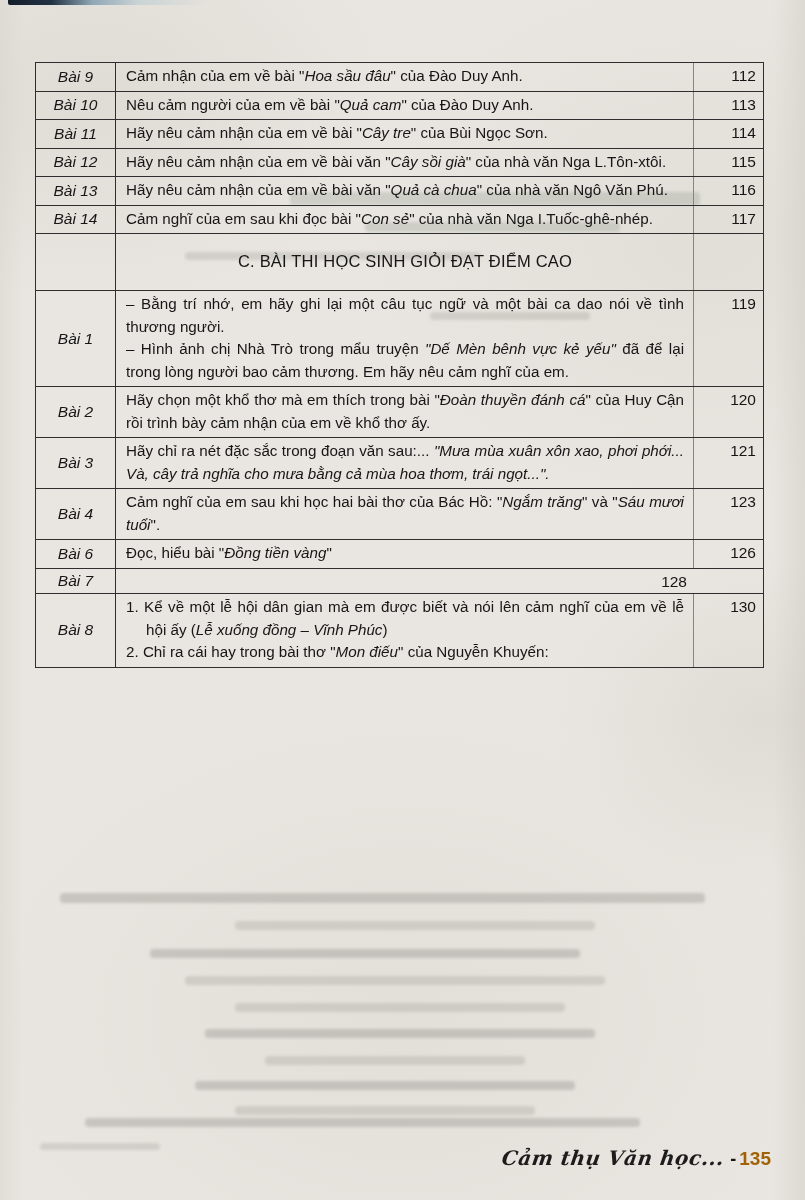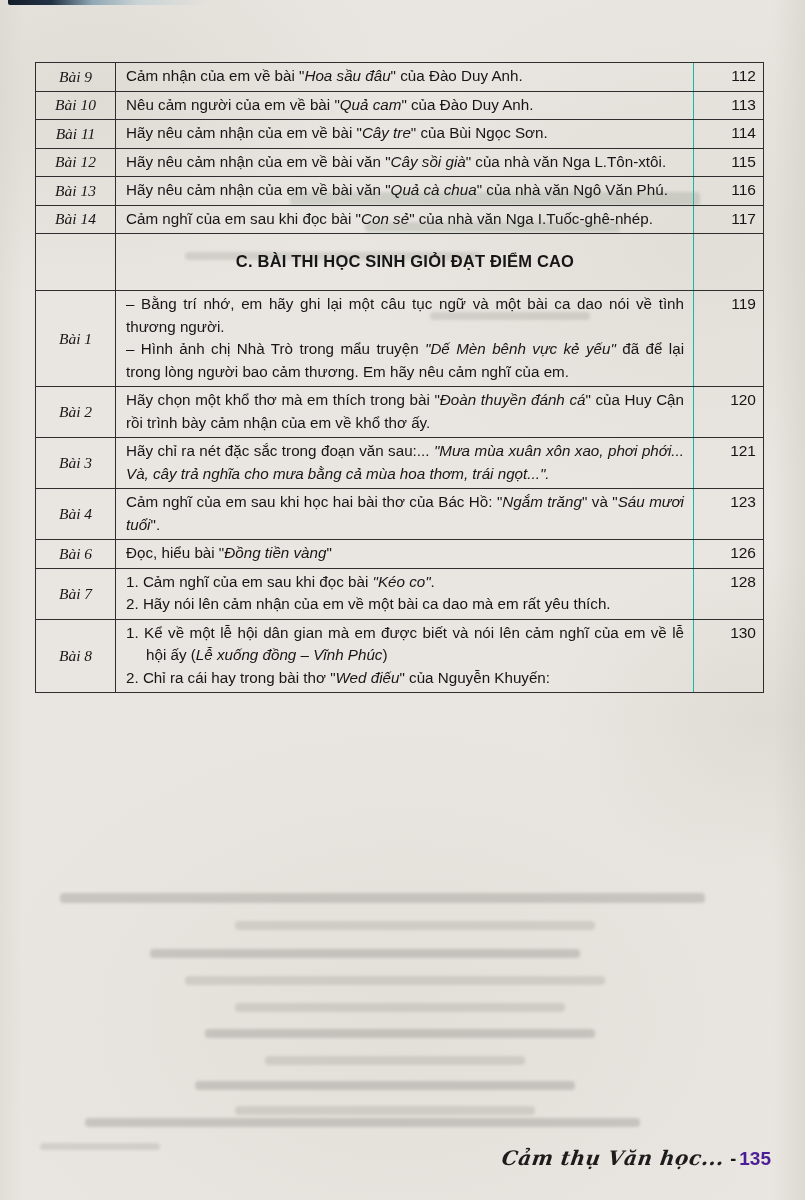--- a/index.html
+++ b/index.html
@@ -39,53 +39,52 @@
     background:transparent;
   }
   .row{display:grid;grid-template-columns:80px 1fr 69px;}
   .row:not(:last-child){border-bottom:1px solid #2e2e2e;}
   .cell{box-sizing:border-box;}
   .label-cell{
     display:flex;align-items:center;justify-content:center;
     font-style:italic;font-size:15.5px;
     border-right:1px solid #2e2e2e;
     padding:2px 4px;
-    font-family:Liberation Serif, serif;
   }
   .content-cell{
     border-right:1px solid #14b8a6;
     font-size:15.2px;line-height:22.5px;
     padding:2px 9px 3px 10px;
     text-align:justify;
   }
   .content-cell .para.hang{padding-left:20px;text-indent:-20px;}
   .page-cell{
     text-align:right;font-size:15.5px;line-height:22.5px;
     padding:2px 7px 0 2px;
   }
   .section-row .content-cell{
     display:flex;align-items:center;justify-content:center;
-    font-weight:bold;font-size:16.5px;letter-spacing:.2px;
+    font-weight:normal;font-size:16.5px;letter-spacing:.2px;
     min-height:56px;text-align:center;
   }
   
   .footer{
     position:absolute;top:1146px;right:34px;
     white-space:nowrap;
   }
   .footer .script{
     display:inline-block;
     font-family:"DejaVu Serif", serif;
     font-style:italic;font-weight:bold;font-size:20px;
     transform:skewX(-8deg);
     letter-spacing:.5px;
     color:#1c1c1c;
   }
   .footer .dash{font-size:18px;font-weight:bold;padding:0 3px 0 6px;}
-  .footer .num{font-family:"Liberation Sans", sans-serif;font-weight:bold;font-size:19px;color:#4c1d95;}
+  .footer .num{font-family:"Liberation Sans", sans-serif;font-weight:bold;font-size:19px;color:#a16207;}
 </style>
 </head>
 <body>
 
 <div class="paper-texture"></div>
 <div class="edge-mark"></div>
 
 <div id="ghosts">
     <div class="ghost g-green" style="left: 290px; top: 192px; width: 410px; height: 13px;"></div>
     <div class="ghost g-green" style="left: 365px; top: 222px; width: 255px; height: 10px;"></div>
@@ -183,31 +182,27 @@
     </div>
     <div class="row">
       <div class="cell label-cell">Bài 6</div>
       <div class="cell content-cell">
         <div class="para"><span>Đọc, hiểu bài "</span><i>Đồng tiền vàng</i><span>"</span></div>
       </div>
       <div class="cell page-cell">126</div>
     </div>
     <div class="row">
       <div class="cell label-cell">Bài 7</div>
-      <div class="cell content-cell">
-        <div class="para hang"><span>1. Cảm nghĩ của em sau khi đọc bài </span><i>"Kéo co"</i><span>.</span></div>
-        <div class="para hang"><span>2. Hãy nói lên cảm nhận của em về một bài ca dao mà em rất yêu thích.</span></div>
-      </div>
       <div class="cell page-cell">128</div>
     </div>
     <div class="row">
       <div class="cell label-cell">Bài 8</div>
       <div class="cell content-cell">
         <div class="para hang"><span>1. Kể về một lễ hội dân gian mà em được biết và nói lên cảm nghĩ của em về lễ hội ấy (</span><i>Lễ xuống đồng – Vĩnh Phúc</i><span>)</span></div>
-        <div class="para hang"><span>2. Chỉ ra cái hay trong bài thơ "</span><i>Wed điếu</i><span>" của Nguyễn Khuyến:</span></div>
+        <div class="para hang"><span>2. Chỉ ra cái hay trong bài thơ "</span><i>Mon điếu</i><span>" của Nguyễn Khuyến:</span></div>
       </div>
       <div class="cell page-cell">130</div>
     </div>
   </div>
 
 <div class="footer">
   <span class="script">Cảm thụ Văn học...</span><span class="dash">-</span><span class="num">135</span>
 </div>
 
 </body></html>

